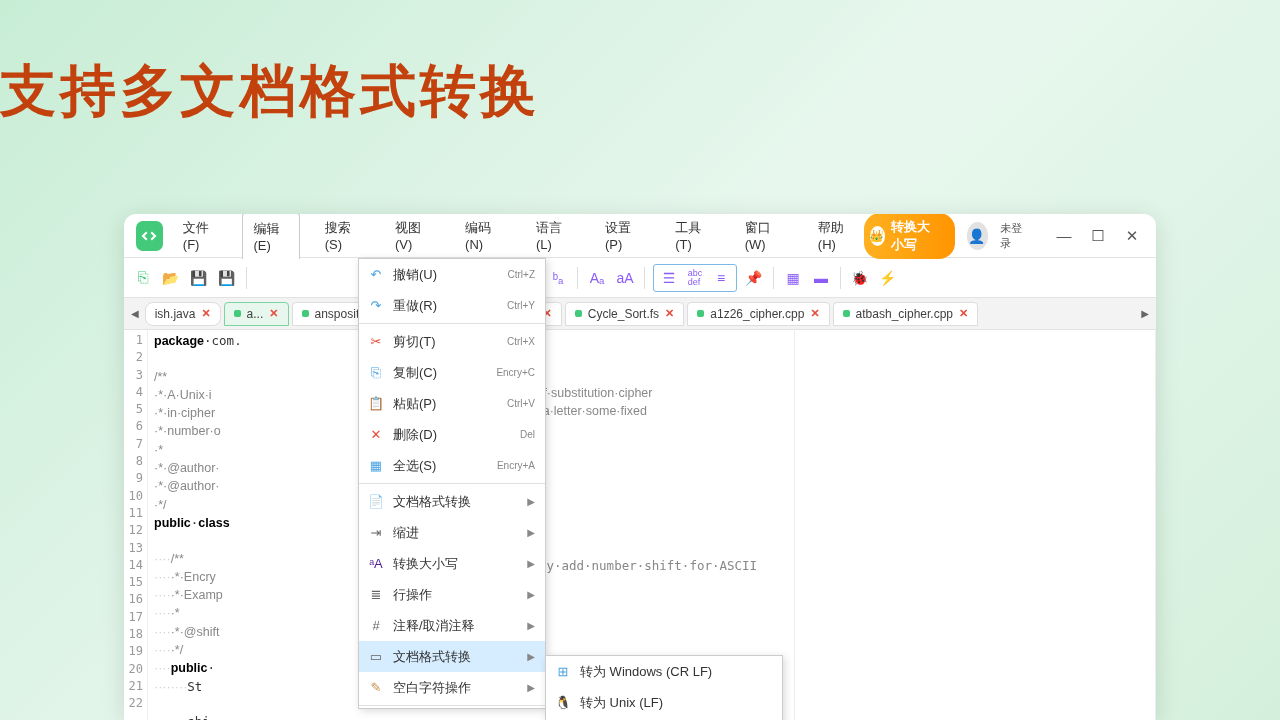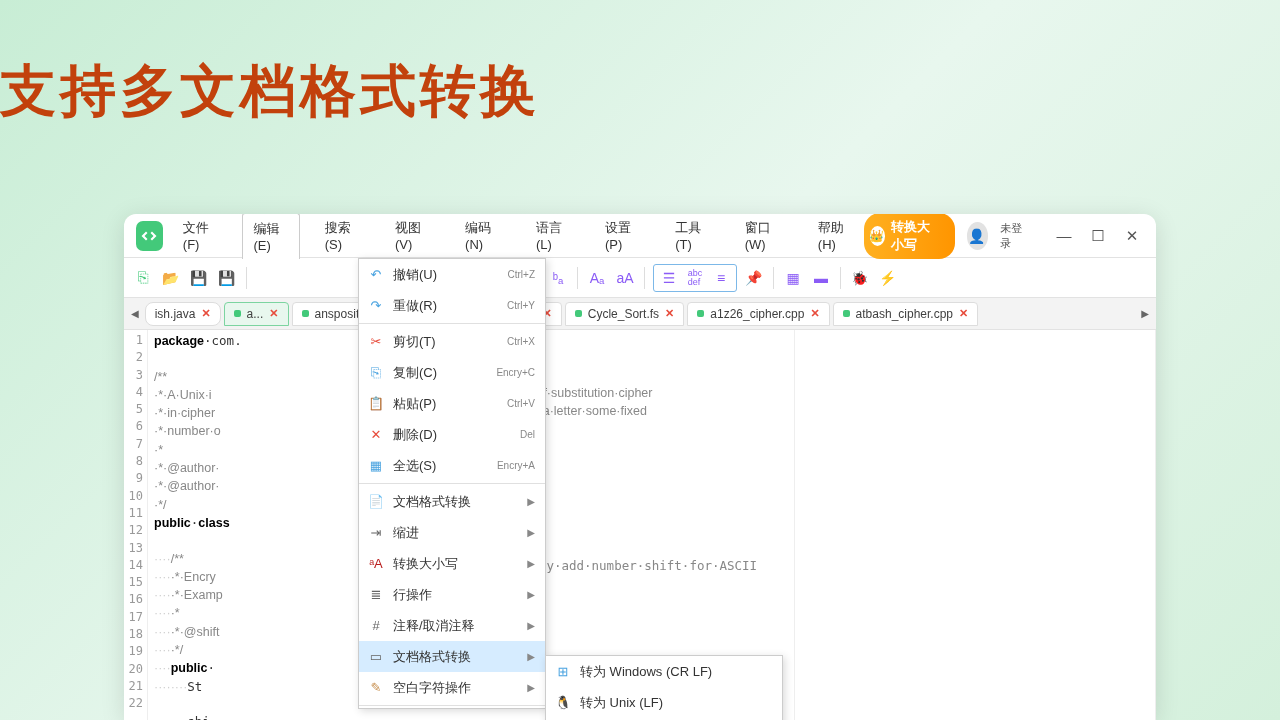--- a/index.html
+++ b/index.html
@@ -232,21 +232,21 @@
         <span class="dd-ico" style="color:#666">📄</span>
         <span class="dd-label">文档格式转换</span>
         <span class="dd-arrow">▶</span>
       </div>
       <div class="dd-item">
         <span class="dd-ico" style="color:#666">⇥</span>
         <span class="dd-label">缩进</span>
         <span class="dd-arrow">▶</span>
       </div>
       <div class="dd-item">
-        <span class="dd-ico" style="color:#b91c1c">ᵃA</span>
+        <span class="dd-ico" style="color:#4c1d95">ᵃA</span>
         <span class="dd-label">转换大小写</span>
         <span class="dd-arrow">▶</span>
       </div>
       <div class="dd-item">
         <span class="dd-ico" style="color:#666">≣</span>
         <span class="dd-label">行操作</span>
         <span class="dd-arrow">▶</span>
       </div>
       <div class="dd-item">
         <span class="dd-ico" style="color:#666">#</span>

